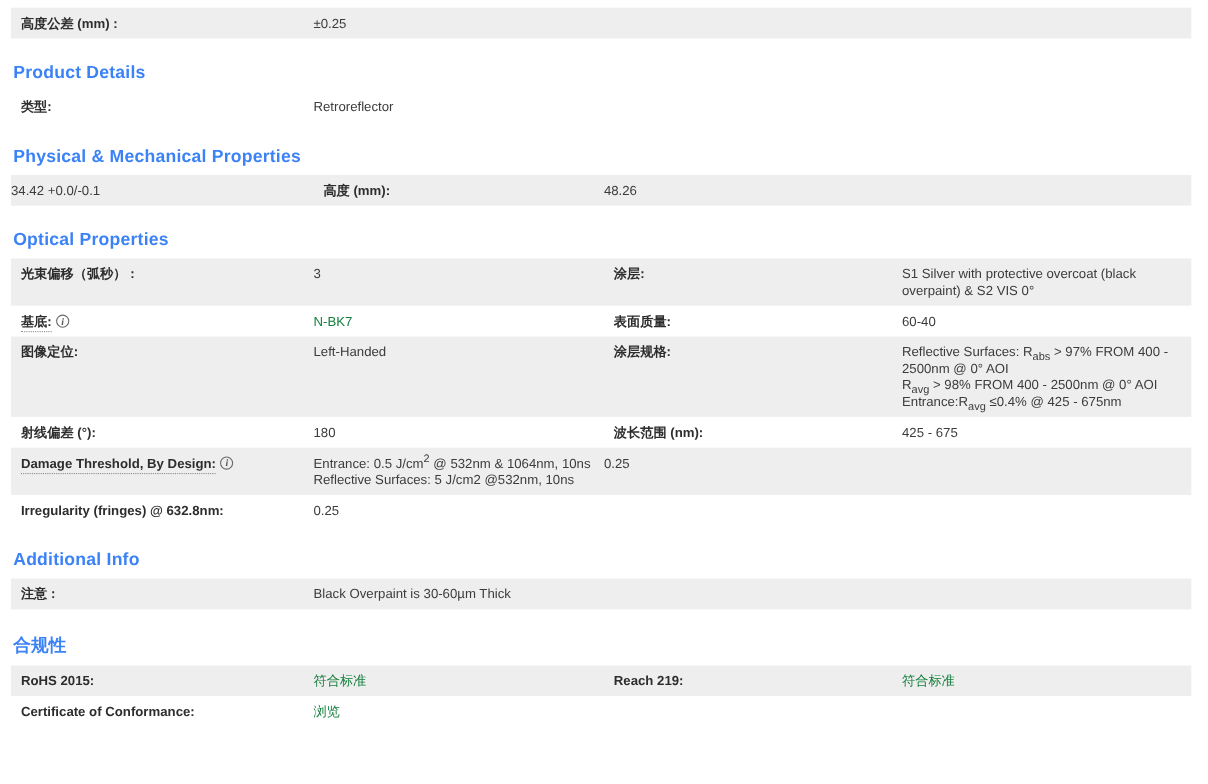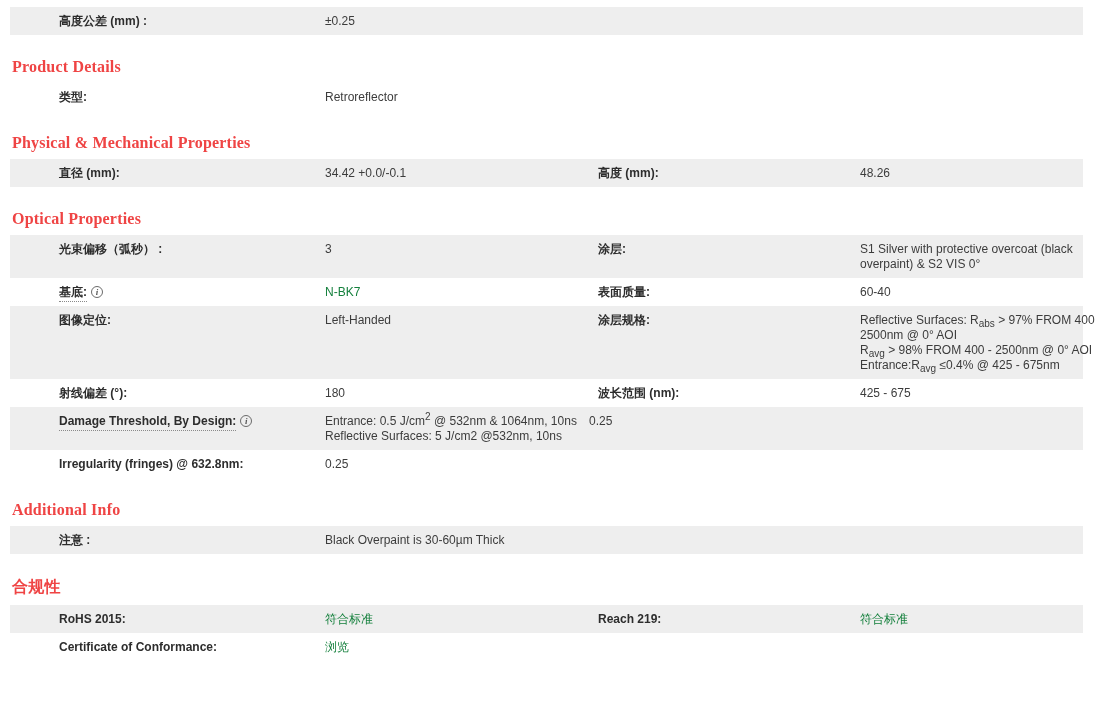--- a/index.html
+++ b/index.html
@@ -5,32 +5,31 @@
   * { box-sizing: border-box; }
   html, body { margin: 0; padding: 0; background: #ffffff; }
   body {
     width: 1098px; height: 713px; overflow: hidden;
     font-family: "Liberation Sans", sans-serif;
     color: #3c3c3c;
   }
   .container { width: 1073px; margin-left: 10px; padding-top: 7px; }
 
   h2.section-heading {
-    font-family: Liberation Serif, serif;
-    font-size: 16px; font-weight: 700; color: #ef4444;
+    font-family: Liberation Sans, sans-serif;
+    font-size: 16px; font-weight: 700; color: #3b82f6;
     margin: 23px 0 7px 0; padding-left: 2px; letter-spacing: .2px;
   }
 
   .spec-table { width: 1073px; }
   .row {
     display: grid;
     grid-template-columns: 275px 264px 271px 263px;
     align-items: start;
     background: #ffffff;
-    padding-left: 40px;
   }
   .row.alt { background: #eeeeee; }
   .cell {
     padding: 7px 10px 6px 9px;
     font-size: 12px; line-height: 15px;
     min-height: 28px;
   }
   .cell.value { padding-left: 0; color: #3c3c3c; }
   .cell.label { font-weight: 700; color: #2d2d2d; }
 
@@ -70,21 +69,20 @@
       <div class="cell label">类型:</div>
       <div class="cell value">Retroreflector</div>
       <div class="cell label"></div>
       <div class="cell value"></div>
     </div>
   </div>
 
   <h2 class="section-heading">Physical &amp; Mechanical Properties</h2>
   <div class="spec-table">
     <div class="row alt">
-      <div class="cell label">直径 (mm):</div>
       <div class="cell value">34.42 +0.0/-0.1</div>
       <div class="cell label">高度 (mm):</div>
       <div class="cell value">48.26</div>
     </div>
   </div>
 
   <h2 class="section-heading">Optical Properties</h2>
   <div class="spec-table">
 
     <div class="row alt">

